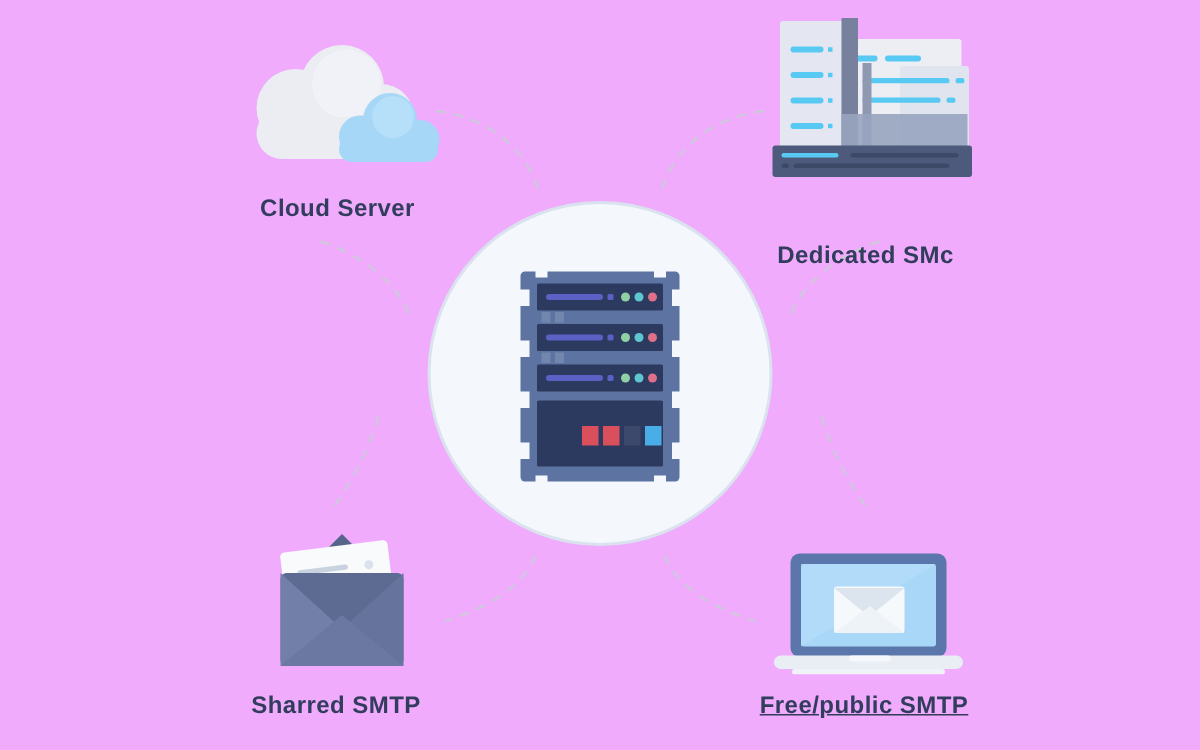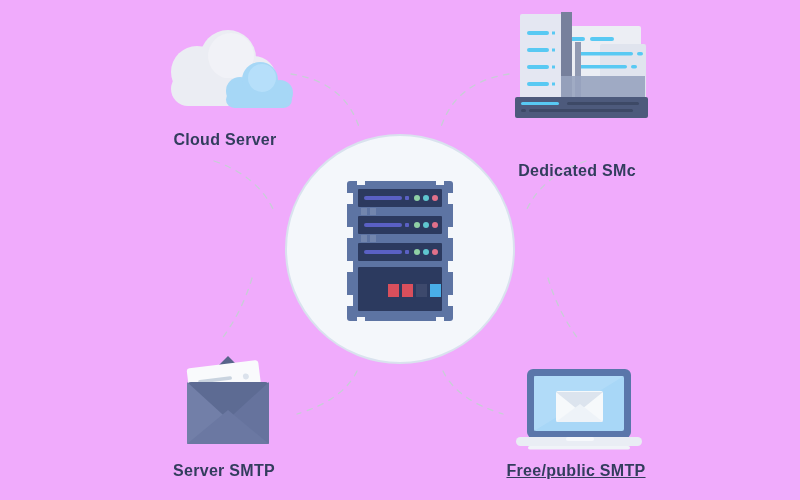--- a/index.html
+++ b/index.html
@@ -177,16 +177,16 @@
       <rect x="516" y="437" width="126" height="9" rx="4.5" fill="#e9edf4"></rect>
       <rect x="566" y="437" width="28" height="4" rx="2" fill="#f6f8fb"></rect>
       <rect x="528" y="446" width="102" height="3.5" rx="1.75" fill="#f0f3f8"></rect>
     </g>
   </svg>
 
   <div class="node-label" style="left:225px;top:131px;">Cloud Server</div>
 
   <div class="node-label" style="left:577px;top:130px;margin-top:32px;">Dedicated SMc</div>
 
-  <div class="node-label" style="left:224px;top:462px;">Server SMTP</div>
+  <div class="node-label" style="left:224px;top:462px;">Sharred SMTP</div>
 
   <div class="node-label" style="left:576px;top:462px;text-decoration:underline;">Free/public SMTP</div>
 </div>
 
 </body></html>

